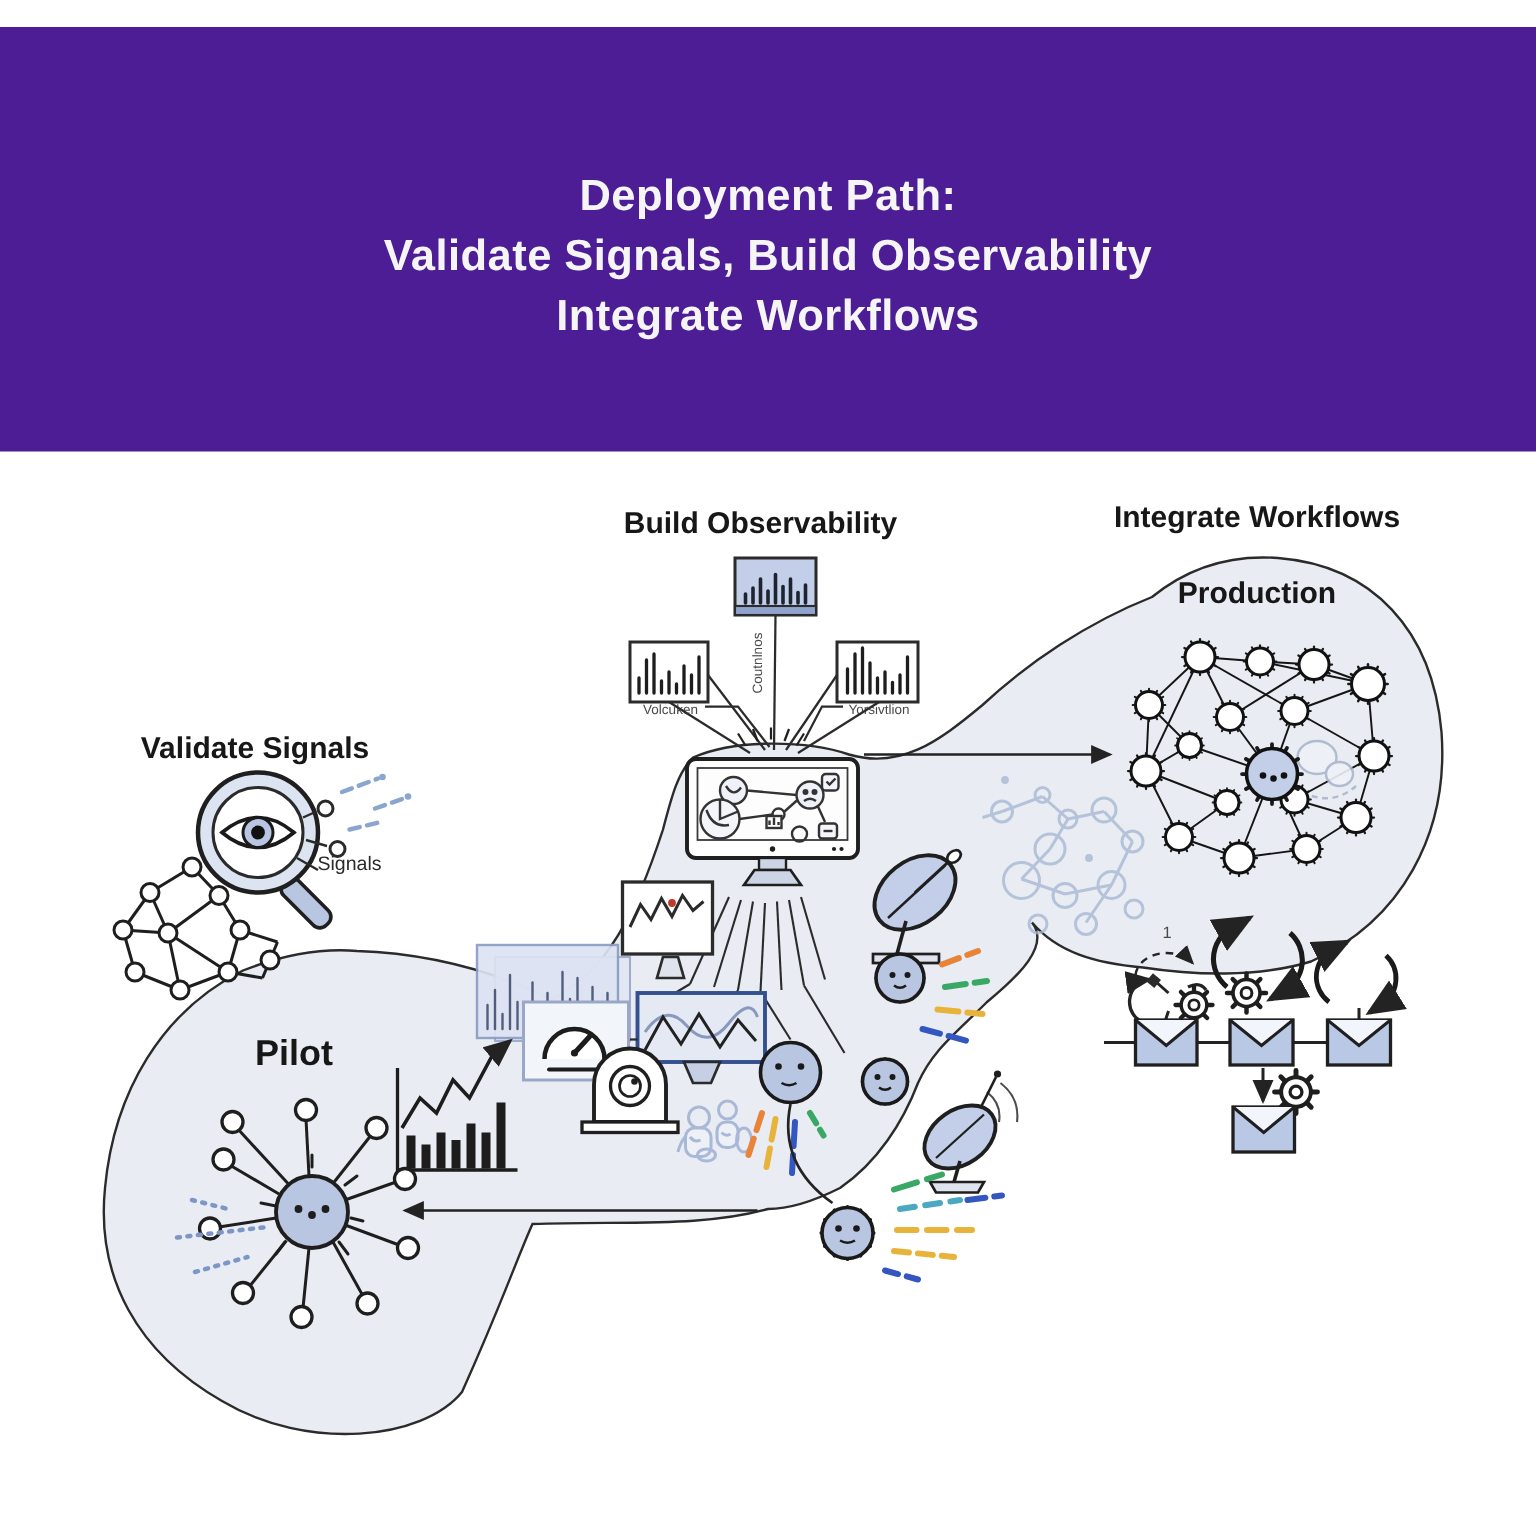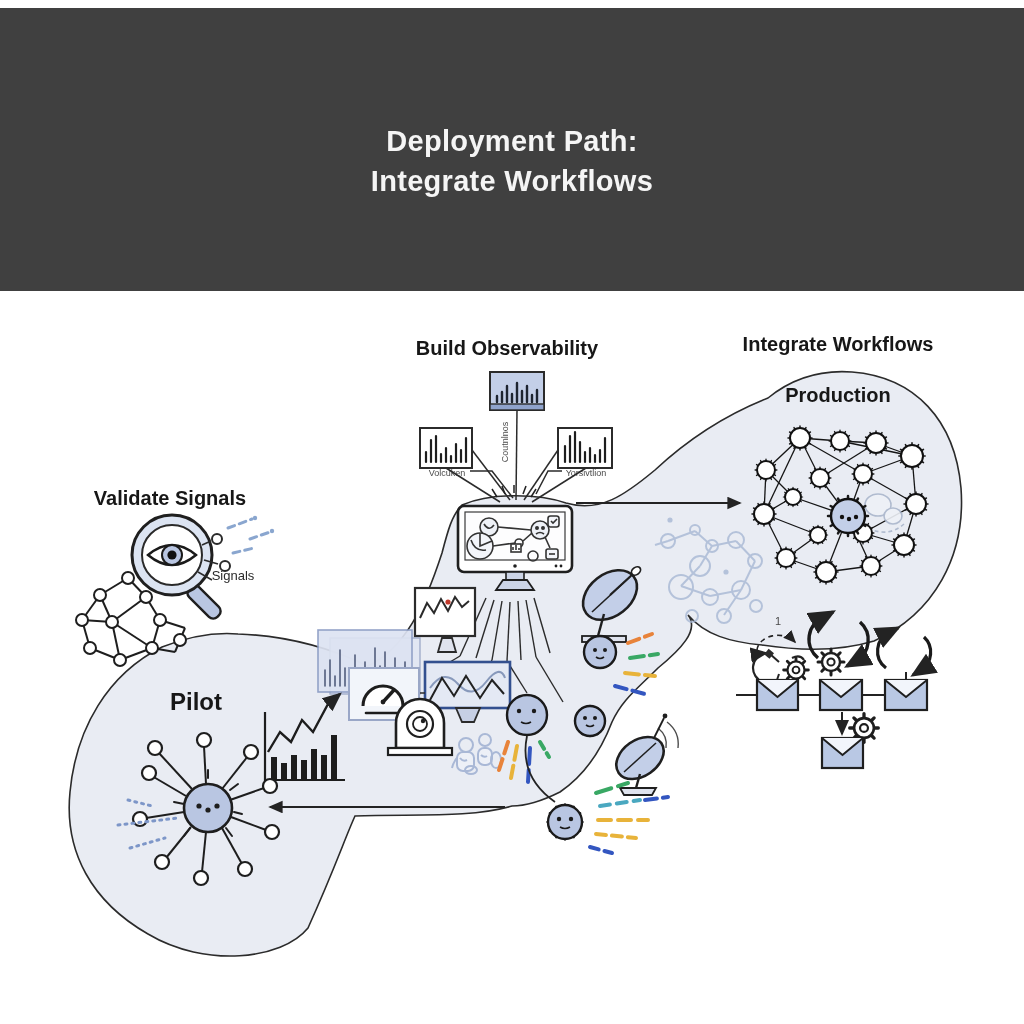--- a/index.html
+++ b/index.html
@@ -1,34 +1,35 @@
 <!DOCTYPE html>
 <html><head>
 <meta charset="utf-8">
 <style>
   html,body{margin:0;padding:0;background:#ffffff;}
   .stage-canvas{position:relative;width:1024px;height:1024px;background:#ffffff;overflow:hidden;
     font-family:"Liberation Sans", sans-serif;}
-  .hdr{position:absolute;top:8px;left:0;width:1024px;height:283px;background:#404040;
+  .hdr{position:absolute;top:18px;left:0;width:1024px;height:283px;background:#4c1d95;
     display:flex;flex-direction:column;justify-content:center;align-items:center;padding-top:22px;box-sizing:border-box;}
   .hdr div{color:#f5f5f5;font-weight:700;font-size:29px;line-height:40px;text-align:center;letter-spacing:.3px;}
   svg{position:absolute;top:0;left:0;}
   svg text{font-family:"Liberation Sans", sans-serif;fill:#171717;}
   .seclbl{font-weight:700;font-size:20px;}
   .biglbl{font-weight:700;font-size:24px;}
   .smalllbl{font-size:13px;fill:#2a2a2a;}
   .tinylbl{font-size:9px;fill:#4a4a4a;}
 </style>
 </head>
 <body>
 
 <div class="stage-canvas">
 
   <div class="hdr">
     <div>Deployment Path:</div>
+    <div>Validate Signals, Build Observability</div>
     <div>Integrate Workflows</div>
   </div>
 
   <svg width="1024" height="1024" viewBox="0 0 1024 1024">
     <defs>
       <marker id="ah" markerWidth="10" markerHeight="10" refX="7" refY="3.5" orient="auto">
         <path d="M0,0 L8,3.5 L0,7 Z" fill="#232323"></path>
       </marker>
       <g id="spikes12" stroke="#1a1a1a" stroke-width="2" stroke-linecap="round">
         <line x1="0" y1="-11" x2="0" y2="-16"></line>

